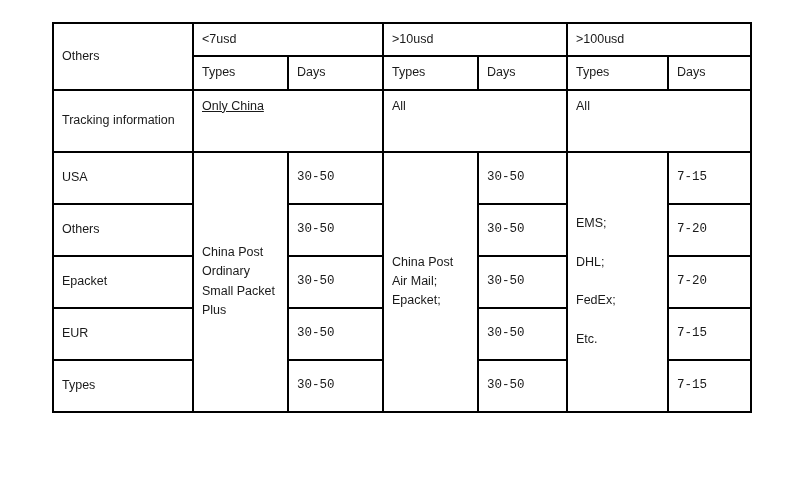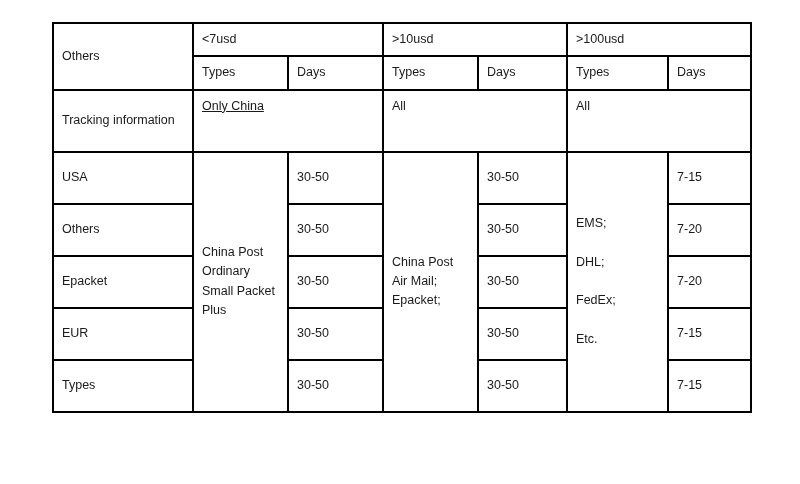--- a/index.html
+++ b/index.html
@@ -57,20 +57,21 @@
     font-weight: bold;
     line-height: 1.7;
     margin-top: 21px;
   }
   .vert-cell {
     vertical-align: middle;
     line-height: 2.0;
   }
   .days-cell {
     vertical-align: middle;
+    font-family: Liberation Mono, monospace;
   }
   .nowrap-soft { word-break: break-word; }
   
   col.c0 { width: 140px; }
   col.c1 { width: 95px; }
   col.c2 { width: 95px; }
   col.c3 { width: 95px; }
   col.c4 { width: 89px; }
   col.c5 { width: 101px; }
   col.c6 { width: 83px; }

